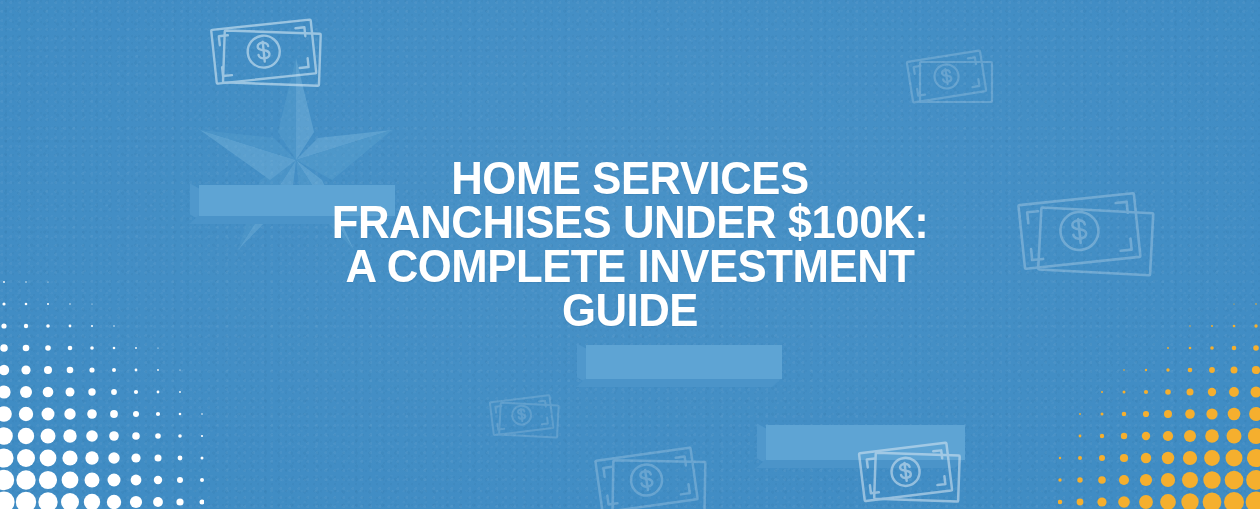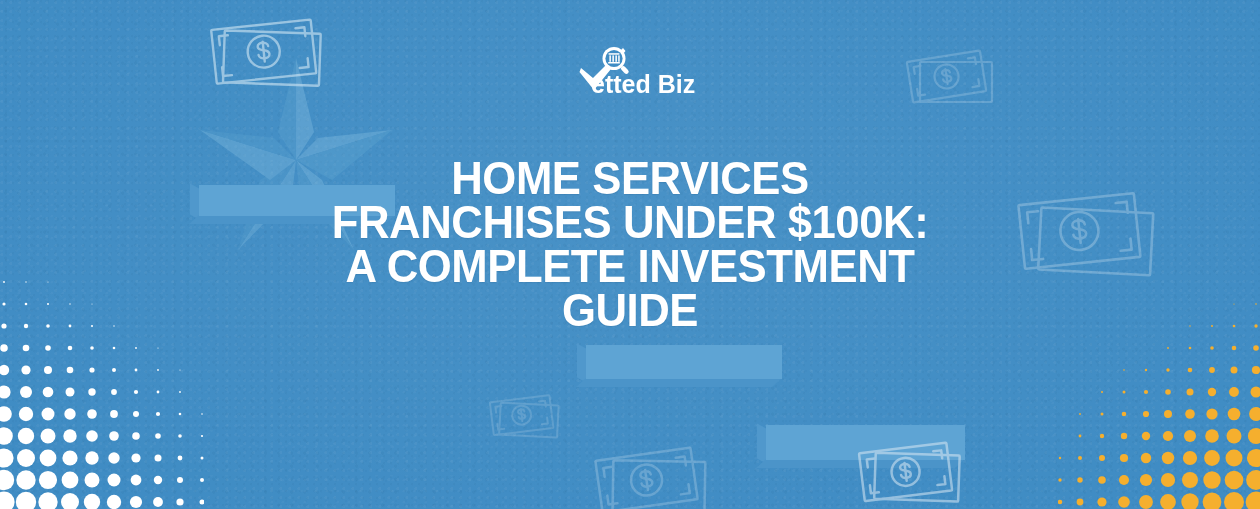--- a/index.html
+++ b/index.html
@@ -454,44 +454,20 @@
           <circle cx="110" cy="206" r="7.9"></circle>
           <circle cx="88" cy="206" r="6.9"></circle>
           <circle cx="66" cy="206" r="5.8"></circle>
           <circle cx="44" cy="206" r="4.6"></circle>
           <circle cx="22" cy="206" r="3.4"></circle>
           <circle cx="2" cy="206" r="2.3"></circle>
       </g>
     </svg>
   </div>
 
-  <div class="logo">
-    <svg viewBox="0 0 126 52" xmlns="http://www.w3.org/2000/svg">
-
-      <g>
-        <path d="M2 22 L14 32 L44 2 L46.5 5 L15 44 L0.5 26 Z" fill="#ffffff"></path>
-      </g>
-
-      <g>
-        <circle cx="35" cy="12.5" r="11.5" fill="#ffffff"></circle>
-        <circle cx="35" cy="12.5" r="8.6" fill="#3f8cc4"></circle>
-        <rect x="43.5" y="19.5" width="4.6" height="9" rx="2.3" fill="#ffffff" transform="rotate(-45 45.8 24)"></rect>
-        <g fill="#ffffff">
-          <rect x="29.6" y="7.2" width="10.8" height="1.5"></rect>
-          <rect x="30.4" y="9.4" width="1.5" height="6.4"></rect>
-          <rect x="33.4" y="9.4" width="1.5" height="6.4"></rect>
-          <rect x="36.4" y="9.4" width="1.5" height="6.4"></rect>
-          <rect x="39.2" y="9.4" width="1.5" height="6.4"></rect>
-          <rect x="29.2" y="16" width="11.6" height="1.5"></rect>
-        </g>
-      </g>
-
-      <text x="12" y="47" font-family="Liberation Sans, sans-serif" font-size="25" font-weight="700" fill="#ffffff">etted Biz</text>
-    </svg>
-  </div>
 
   <div class="headline">
     <span class="ln">HOME SERVICES</span>
     <span class="ln">FRANCHISES UNDER $100K:</span>
     <span class="ln">A COMPLETE INVESTMENT</span>
     <span class="ln">GUIDE</span>
   </div>
 
 </div>
 

